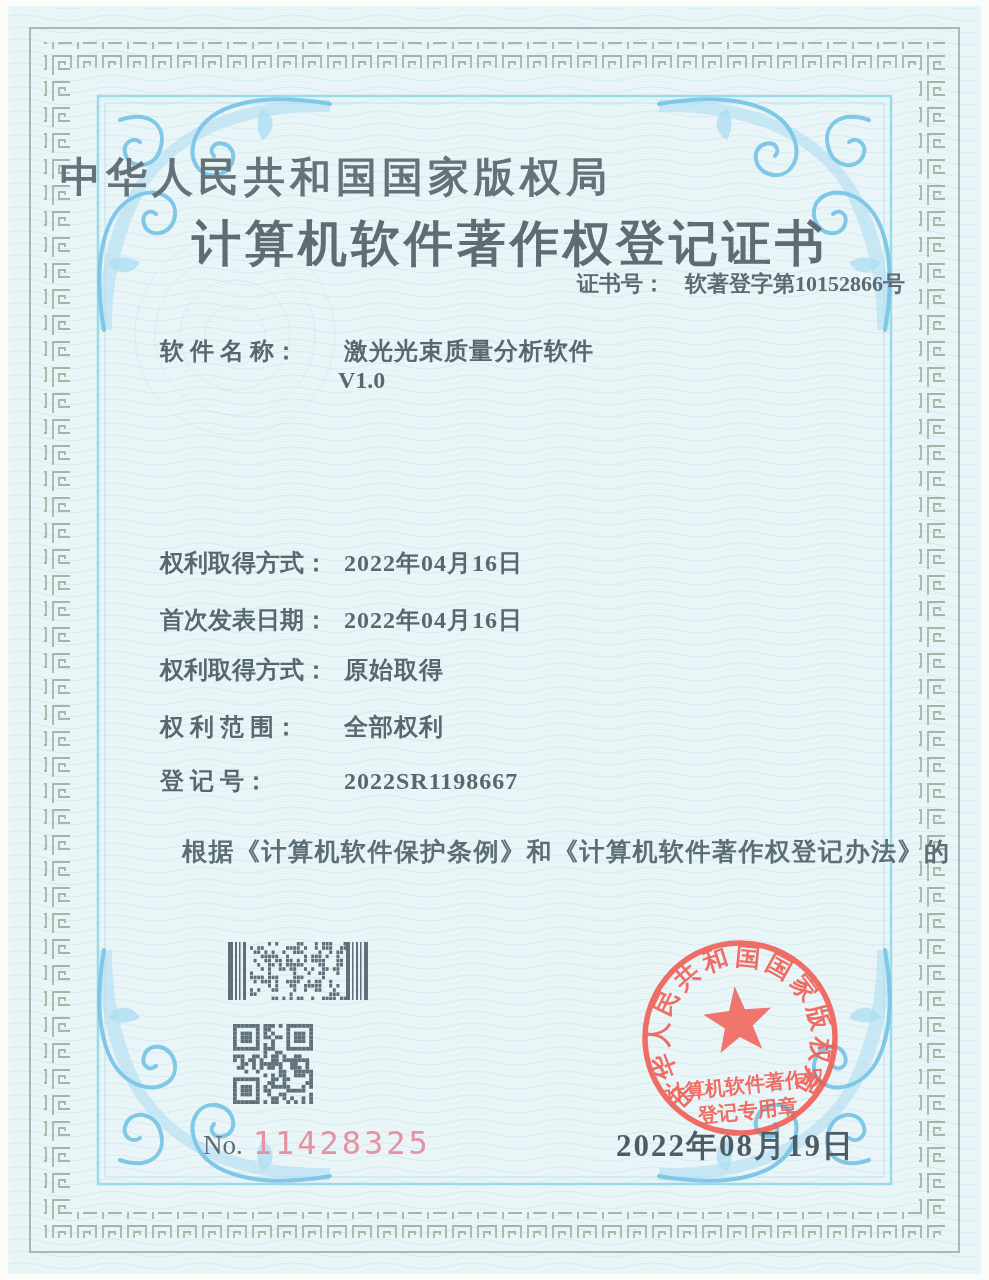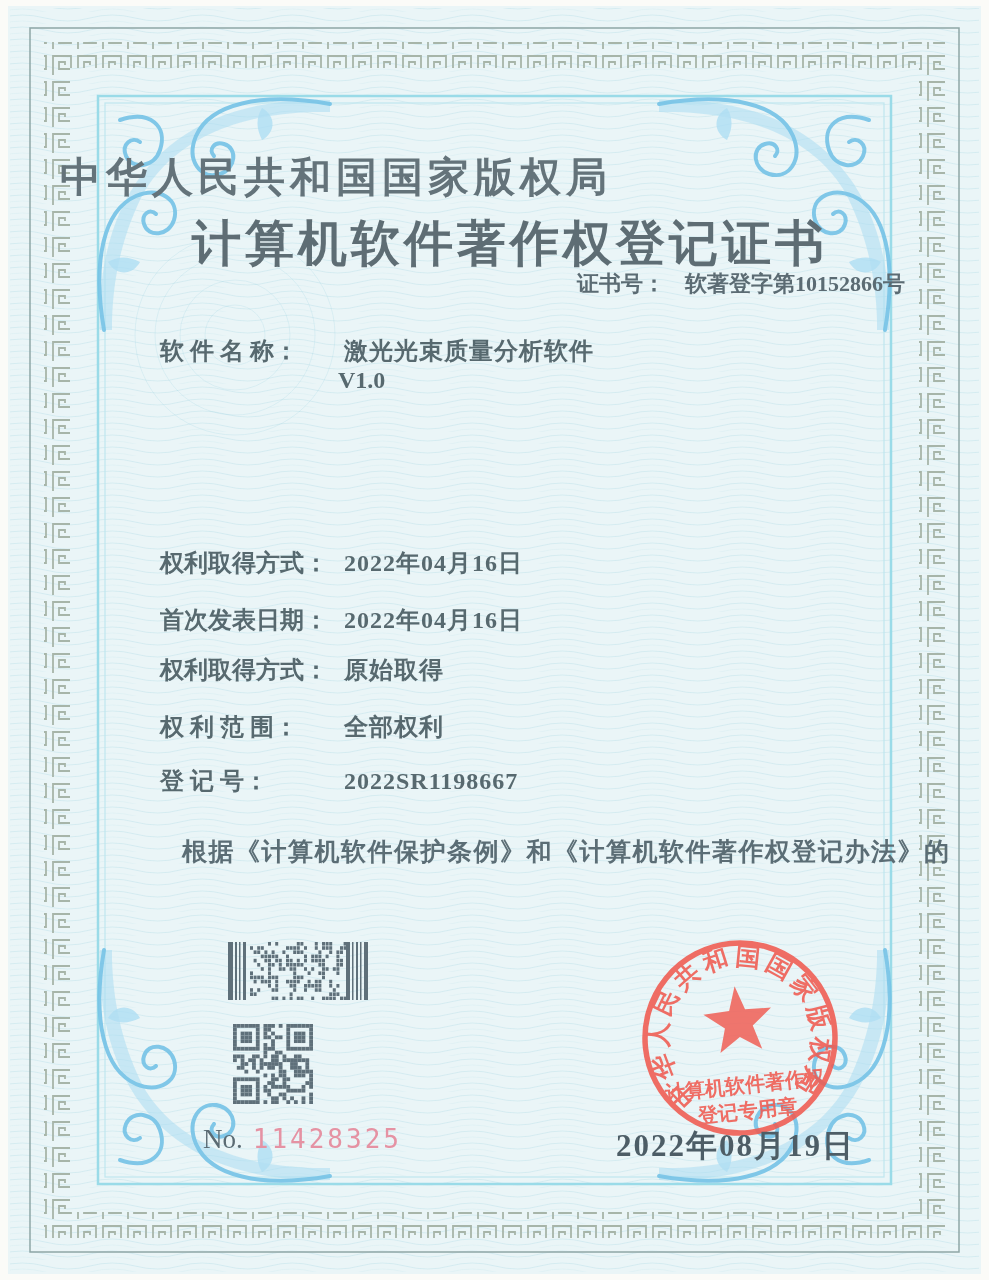--- a/index.html
+++ b/index.html
@@ -18,21 +18,21 @@
   .certno{top:269px;right:84px;font-size:22px;font-weight:bold;color:#5b6b73;}
   .certno .gap{display:inline-block;width:20px;}
   .row{left:160px;font-size:24px;color:#57696f;white-space:nowrap;}
   .row .lbl{display:inline-block;width:178px;font-weight:bold;}
   .row .val{font-weight:600;letter-spacing:1px;}
   .r1{top:335px;} .v1b{left:338px;top:367px;font-size:24px;font-weight:700;color:#57696f;}
   .r2{top:441px;} .r3{top:547px;} .r4{top:604px;} .r5{top:654px;} .r6{top:711px;} .r7{top:765px;}
   .stmt{font-size:25px;font-weight:600;color:#5b6d75;letter-spacing:1.5px;white-space:nowrap;}
   .stmt1{left:182px;top:835px;} .stmt2{left:146px;top:881px;}
   .serial{left:203px;top:1124px;font-size:27px;color:#5b6b73;}
-  .serial .num{color:#e592a3;font-family:"DejaVu Sans Mono",monospace;font-size:26px;
+  .serial .num{color:#e592a3;font-family:"DejaVu Sans Mono",monospace;font-size:32px;
                letter-spacing:3px;margin-left:10px;}
   .issue-date{left:616px;top:1125px;font-size:31px;font-weight:bold;color:#4d5d66;letter-spacing:2px;}
   .codebox{position:absolute;}
 </style>
 </head>
 <body>
 
 <div class="cert"></div>
 
 <svg class="deco" width="989" height="1280" viewBox="0 0 989 1280">

